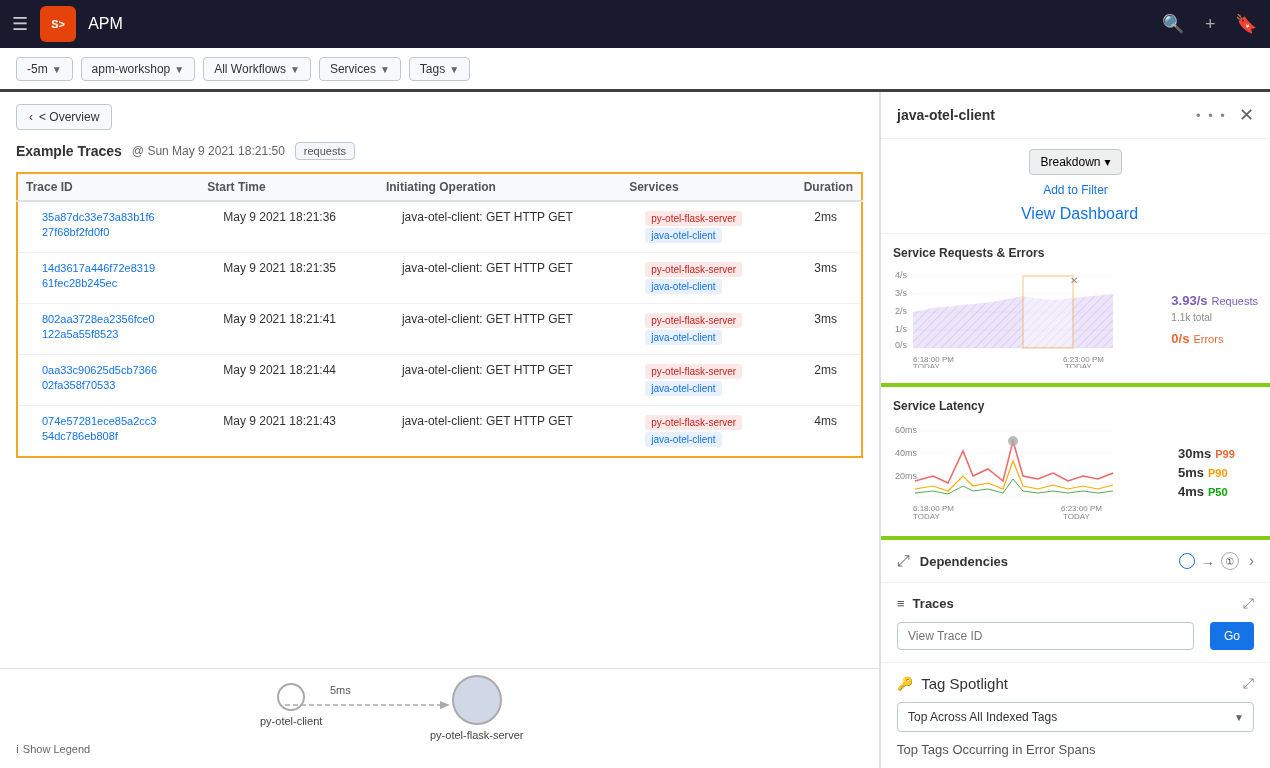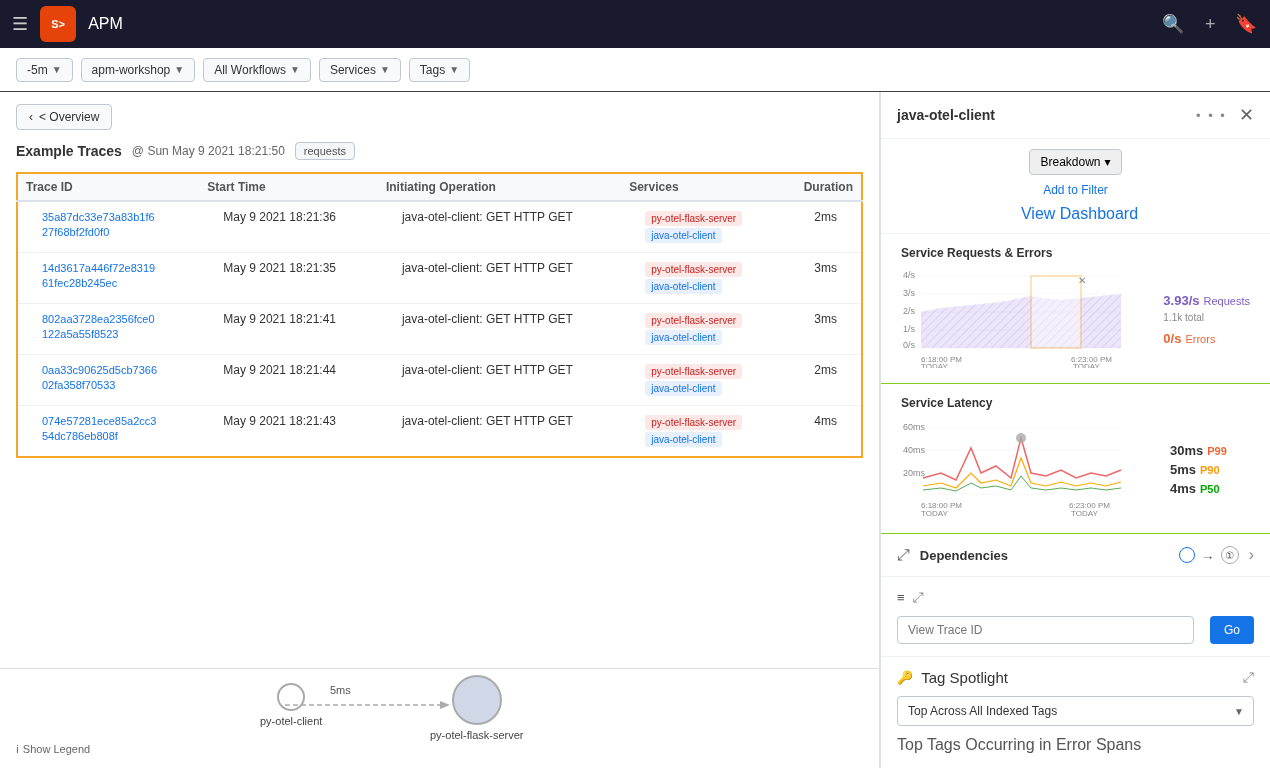--- a/index.html
+++ b/index.html
@@ -7,21 +7,21 @@
 
     
     .top-nav { display: flex; align-items: center; background: #1a1a2e; height: 48px; padding: 0 12px; gap: 12px; }
     .hamburger { color: #ccc; font-size: 18px; cursor: pointer; }
     .logo-box { background: #e5430a; border-radius: 6px; width: 36px; height: 36px; display: flex; align-items: center; justify-content: center; color: white; font-weight: bold; font-size: 11px; }
     .app-title { color: white; font-size: 16px; font-weight: 500; }
     .nav-spacer { flex: 1; }
     .nav-icon { color: #aaa; font-size: 18px; cursor: pointer; margin-left: 8px; }
 
     
-    .filter-bar { display: flex; align-items: center; background: #fff; border-bottom: 1px solid #404040; padding: 8px 16px; gap: 8px; height: 44px; }
+    .filter-bar { display: flex; align-items: flex-end; background: #fff; border-bottom: 3px solid #404040; padding: 8px 16px; gap: 8px; height: 44px; }
     .filter-pill { display: flex; align-items: center; gap: 4px; border: 1px solid #c0c7d1; border-radius: 4px; padding: 4px 10px; font-size: 12px; background: #f8f9fb; cursor: pointer; color: #333; }
     .filter-pill .arrow { font-size: 10px; color: #666; }
 
     
     .main-layout { display: flex; height: calc(768px - 48px - 44px); }
 
     
     .left-panel { flex: 1; overflow-y: auto; background: #fff; border-right: 1px solid #dde1e7; display: flex; flex-direction: column; }
 
     
@@ -55,21 +55,21 @@
     .right-panel-title { font-size: 14px; font-weight: 600; flex: 1; }
     .header-dots { color: #888; cursor: pointer; letter-spacing: 2px; }
     .close-btn { color: #666; cursor: pointer; font-size: 18px; margin-left: 4px; }
 
     .panel-actions { display: flex; align-items: center; gap: 8px; padding: 10px 16px; border-bottom: 1px solid #edf0f4; flex-direction: column; }
     .breakdown-btn { display: flex; align-items: center; gap: 4px; border: 1px solid #c0c7d1; border-radius: 4px; padding: 5px 10px; font-size: 12px; cursor: pointer; }
     .add-filter-link { color: #1473e6; font-size: 12px; cursor: pointer; text-decoration: none; }
     .view-dashboard-link { color: #1473e6; font-size: 16px; cursor: pointer; text-decoration: none; }
 
     
-    .chart-section { padding: 12px 20px; border-bottom: 1px solid #84cc16; }
+    .chart-section { padding: 12px 12px; border-bottom: 4px solid #84cc16; }
     .chart-section-title { font-size: 12px; font-weight: 600; color: #333; margin-bottom: 8px; }
     .chart-container { display: flex; gap: 12px; }
     .chart-svg-area { flex: 1; }
     .chart-legend { display: flex; flex-direction: column; gap: 4px; font-size: 11px; min-width: 80px; justify-content: center; }
     .legend-item { display: flex; align-items: center; gap: 4px; }
     .legend-value { font-size: 13px; font-weight: 600; }
     .legend-label-requests { color: #7c5cbf; }
 
     .chart-axis-label { font-size: 9px; fill: #888; }
 
@@ -100,21 +100,21 @@
     .trace-input { flex: 1; border: 1px solid #c0c7d1; border-radius: 4px; padding: 6px 10px; font-size: 12px; color: #999; }
     .go-btn { background: #1473e6; color: white; border: none; border-radius: 4px; padding: 6px 14px; font-size: 12px; cursor: pointer; }
 
     
     .tag-section { padding: 12px 16px; }
     .tag-section-header { display: flex; align-items: center; margin-bottom: 10px; }
     .tag-icon { color: #555; margin-right: 8px; }
     .tag-title { font-size: 15px; font-weight: 400; flex: 1; }
     .tag-dropdown-wrap { position: relative; margin-bottom: 10px; }
     .tag-dropdown-arrow { position: absolute; right: 10px; top: 50%; transform: translateY(-50%); font-size: 10px; color: #666; pointer-events: none; }
-    .tag-subtitle { font-size: 16px; color: #555; margin-top: 8px; }
+    .tag-subtitle { font-size: 13px; color: #555; margin-top: 8px; }
 
     
     .highlighted { border: 2px solid #f5a623; }
   </style>
 </head>
 <body>
 
 <div class="top-nav">
   <span class="hamburger">☰</span>
   <div class="logo-box">
@@ -381,20 +381,21 @@
         <div class="dep-circle outlined"></div>
         <span class="dep-arrow">→</span>
         <div class="dep-count">①</div>
       </div>
       <span class="dep-chevron">›</span>
     </div>
 
     <div class="right-traces-section">
       <div class="right-section-header">
         <span class="right-section-icon">≡</span>
+        <span class="right-section-title">Traces</span>
         <span class="expand-icon">⤢</span>
       </div>
       <div class="trace-input-row">
         <input class="trace-input" type="text" placeholder="View Trace ID" style="">
         <button class="go-btn">Go</button>
       </div>
     </div>
 
     <div class="tag-section">
       <div class="tag-section-header">

